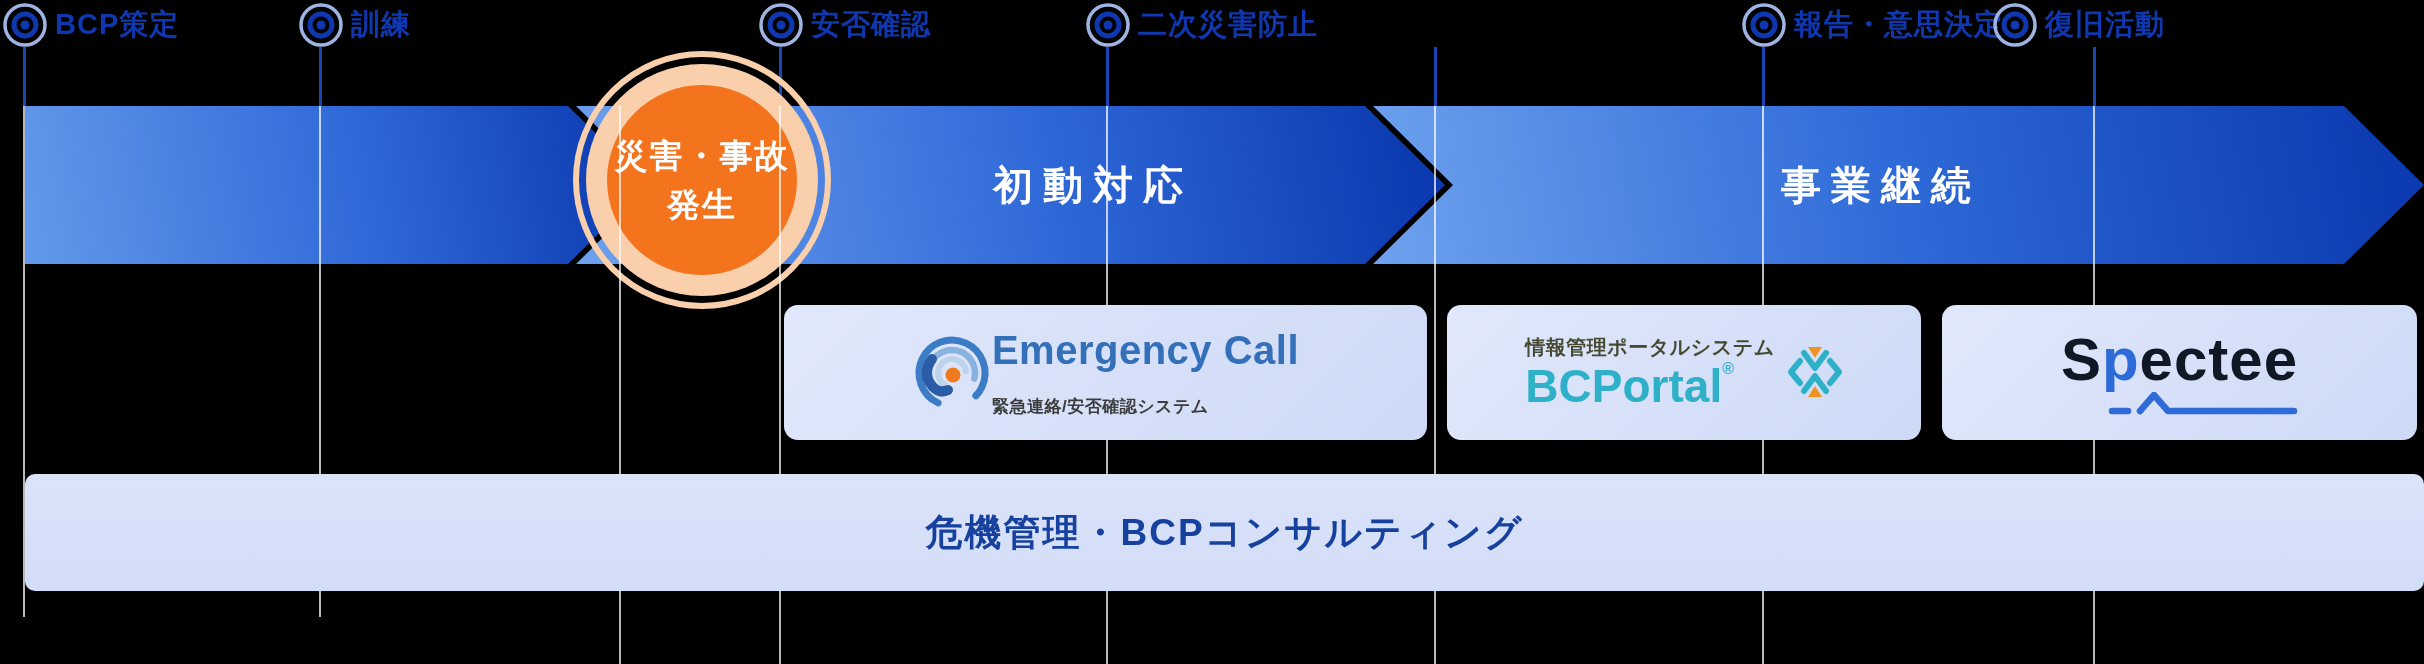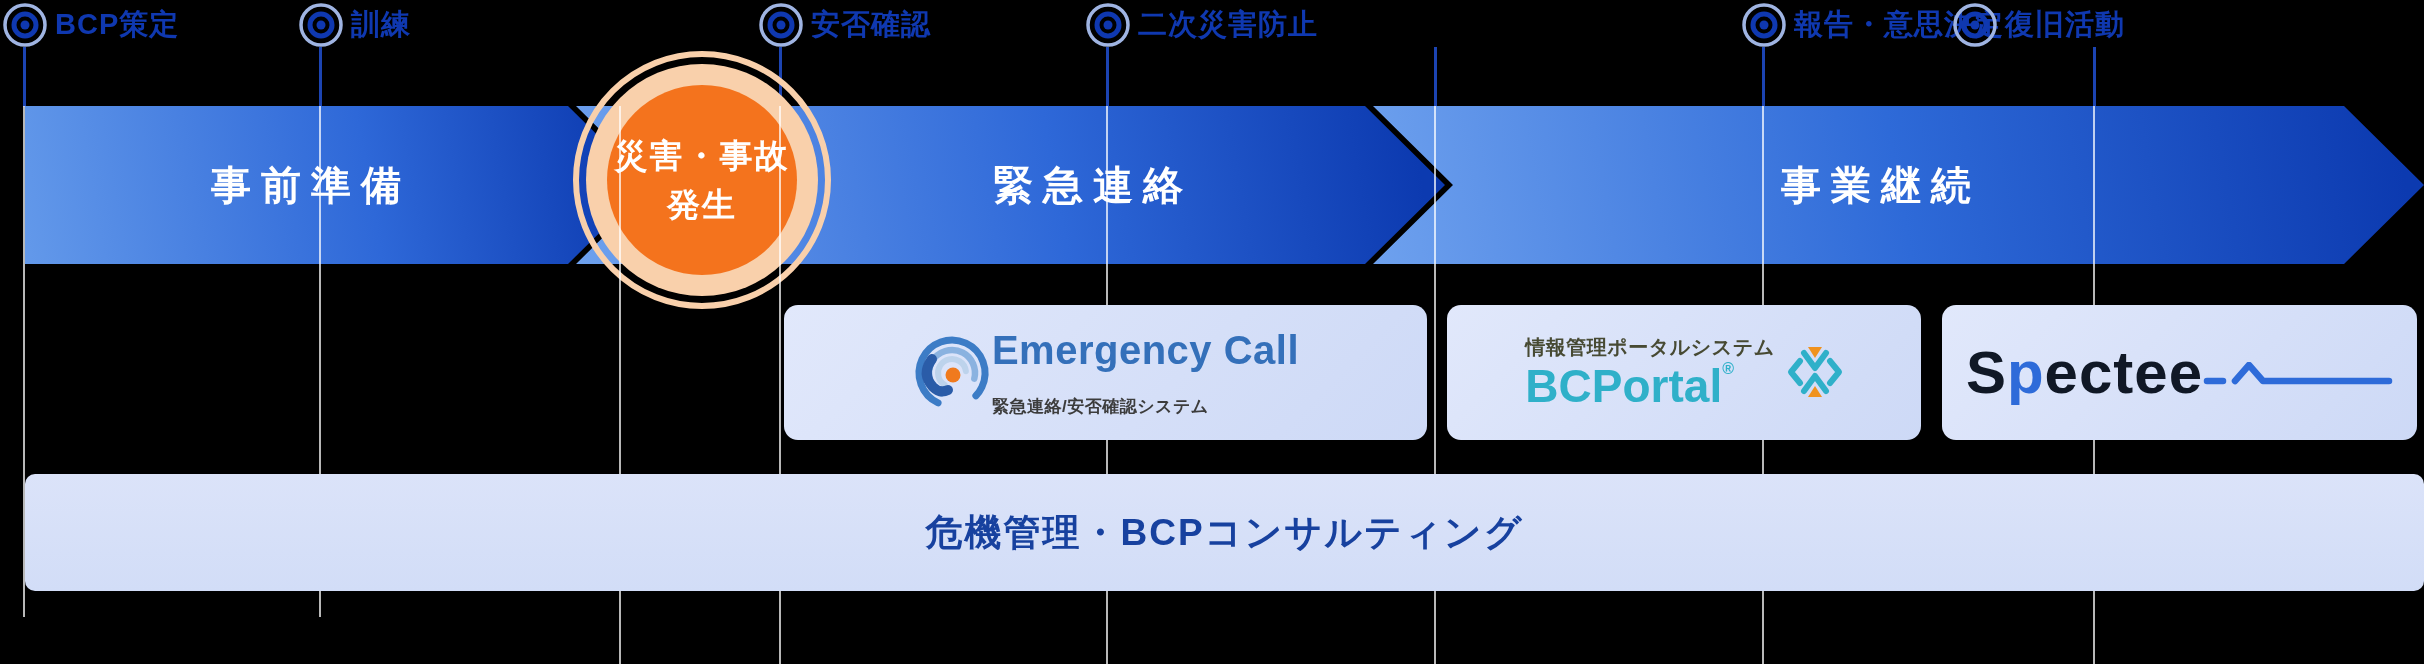--- a/index.html
+++ b/index.html
@@ -51,21 +51,21 @@
   .ec-text{display:flex;flex-direction:column;}
   .ec-title{font-size:40px;font-weight:700;color:#3470ba;letter-spacing:.5px;white-space:nowrap;}
   .ec-sub{font-size:17px;font-weight:700;color:#3c3c3c;margin-top:22px;letter-spacing:.5px;white-space:nowrap;}
 
   .bcp-logo{display:flex;align-items:center;gap:12px;}
   .bcp-text{display:flex;flex-direction:column;align-items:flex-start;}
   .bcp-label{font-size:20px;font-weight:800;color:#474a33;letter-spacing:.5px;white-space:nowrap;}
   .bcp-name{font-size:46px;font-weight:800;color:#2fb0c9;line-height:1.05;white-space:nowrap;}
   .bcp-name sup{font-size:16px;font-weight:700;vertical-align:28px;}
 
-  .spectee-logo{display:flex;align-items:center;}
+  .spectee-logo{display:flex;flex-direction:column;align-items:flex-end;}
   .spectee-name{font-size:60px;font-weight:800;color:#101826;letter-spacing:1px;line-height:1;white-space:nowrap;}
   .spectee-name .p-blue{color:#2e6bd9;}
 
   
   .consult-band{position:absolute;left:25px;top:474px;width:2399px;height:117px;border-radius:10px;z-index:6;
     background:linear-gradient(180deg,#dbe3f9 0%,#d2ddf7 100%);
     display:flex;align-items:center;justify-content:center;}
   .consult-label{font-size:37px;font-weight:800;color:#17419f;letter-spacing:2px;white-space:nowrap;}
 </style>
 </head>
@@ -77,22 +77,21 @@
   <div class="mline" style="left:319px"></div>
   <div class="mline" style="left:779px"></div>
   <div class="mline" style="left:1106px"></div>
   <div class="mline" style="left:1434px"></div>
   <div class="mline" style="left:1762px"></div>
   <div class="mline" style="left:2093px"></div>
 
   <div class="arrow" id="arrow1"></div>
   <div class="arrow" id="arrow2"></div>
   <div class="arrow" id="arrow3"></div>
-  <div class="phase-label" style="left:311px">事前準備</div>
-  <div class="phase-label" style="left:1093px">緊急連絡</div>
+  <div class="phase-label" style="left:1093px">初動対応</div>
   <div class="phase-label" style="left:1881px">事業継続</div>
 
   <div class="ring-outer"></div>
   <div class="halo"></div>
   <div class="event-circle">
     <span>災害・事故</span>
     <span>発生</span>
   </div>
 
   <div class="wline" style="left:23px;height:511px"></div>
@@ -137,21 +136,21 @@
     <span class="label">安否確認</span>
   </div>
   <div class="milestone" style="left:1741px">
     <svg class="target" viewBox="0 0 46 46">
       <circle cx="23" cy="23" r="20" fill="none" stroke="#9fb4e2" stroke-width="3.5"></circle>
       <circle cx="23" cy="23" r="11" fill="none" stroke="#0f38b0" stroke-width="5"></circle>
       <circle cx="23" cy="23" r="4.5" fill="#0f38b0"></circle>
     </svg>
     <span class="label">報告・意思決定</span>
   </div>
-  <div class="milestone" style="left:1952px">
+  <div class="milestone" style="left:1992px">
     <svg class="target" viewBox="0 0 46 46">
       <circle cx="23" cy="23" r="20" fill="none" stroke="#9fb4e2" stroke-width="3.5"></circle>
       <circle cx="23" cy="23" r="11" fill="none" stroke="#0f38b0" stroke-width="5"></circle>
       <circle cx="23" cy="23" r="4.5" fill="#0f38b0"></circle>
     </svg>
     <span class="label">復旧活動</span>
   </div>
 
   <div class="card" id="card-ec">
     <div class="ec-logo">

